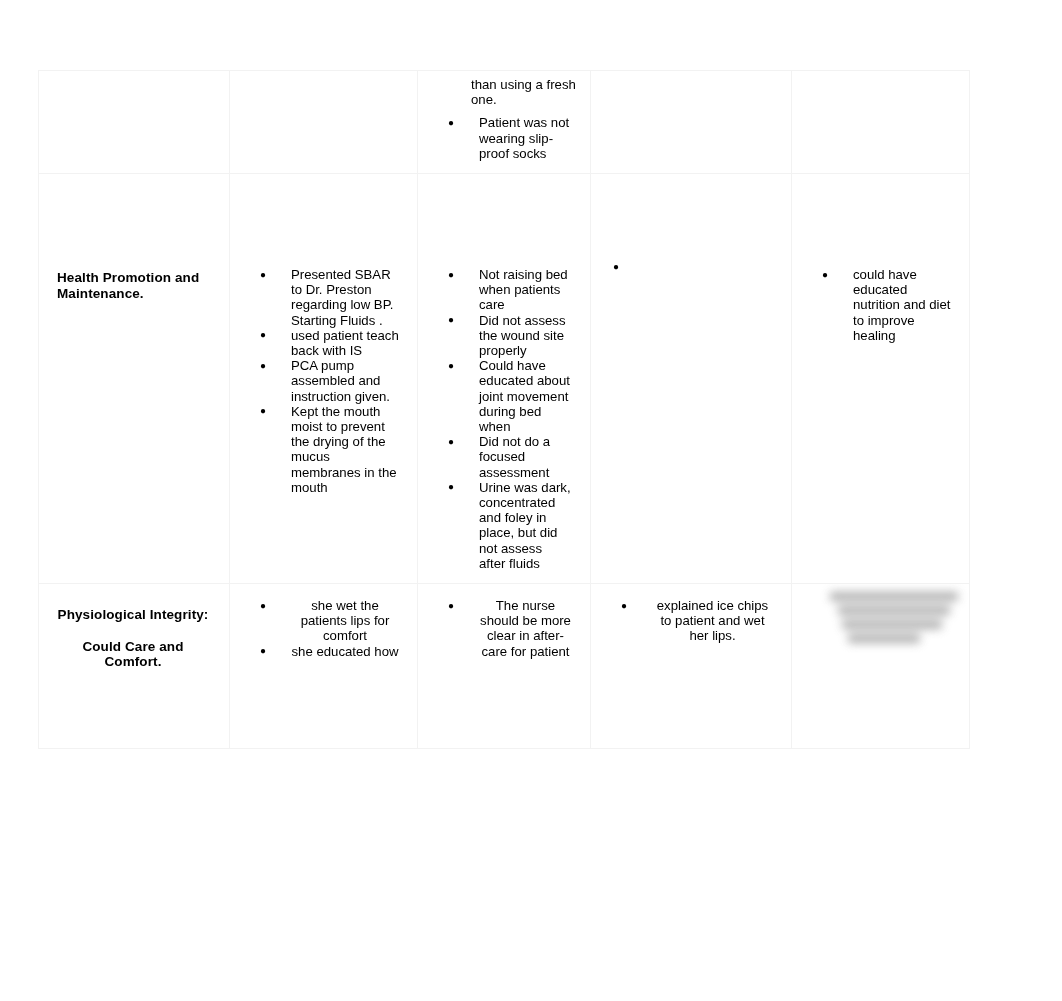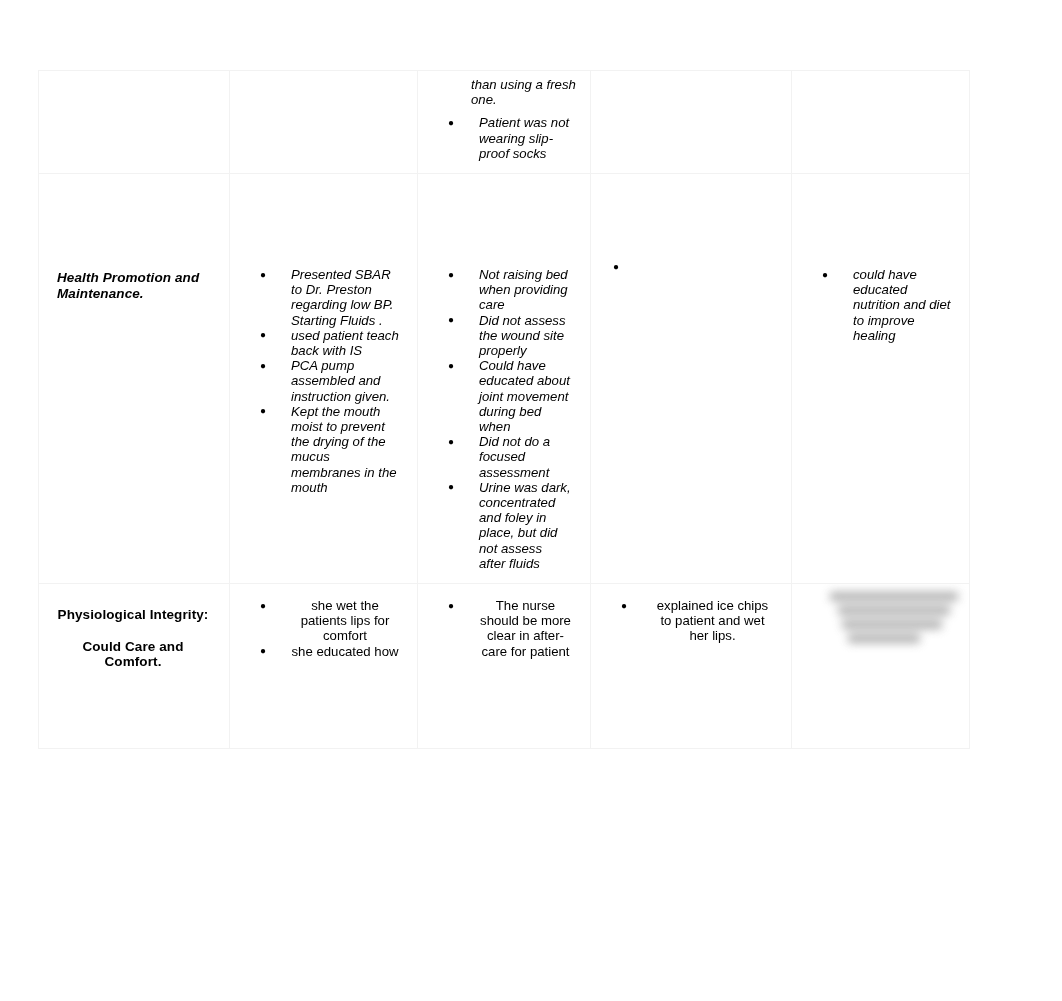--- a/index.html
+++ b/index.html
@@ -50,21 +50,20 @@
 
   
   .row-top    td { height: 81px; }
   .row-main   td { height: 278px; }
   .row-bottom td { height: 164px; text-align: center; }
 
   .cellpad {
     padding: 6px 10px 4px 8px;
     box-sizing: border-box;
     height: 100%;
-    font-style: italic;
   }
   .cellpad-clip {
     padding: 6px 10px 4px 8px;
     box-sizing: border-box;
     height: 100%;
     overflow: hidden;
   }
 
   
   .cat-label {
@@ -188,21 +187,21 @@
               <li>used patient teach back with IS</li>
               <li>PCA pump assembled and instruction given.</li>
               <li>Kept the mouth moist to prevent the drying of the mucus membranes in the mouth</li>
             </ul>
           </div>
         </td>
 
         <td class="c3">
           <div class="cellpad" style="padding-top:85px;">
             <ul class="blist">
-              <li>Not raising bed when providing care</li>
+              <li>Not raising bed when patients care</li>
               <li>Did not assess the wound site properly</li>
               <li>Could have educated about joint movement during bed when</li>
               <li>Did not do a focused assessment</li>
               <li>Urine was dark, concentrated and foley in place, but did not assess after fluids</li>
             </ul>
           </div>
         </td>
 
         <td class="c4">
           <div class="cellpad" style="padding-top:85px;">

